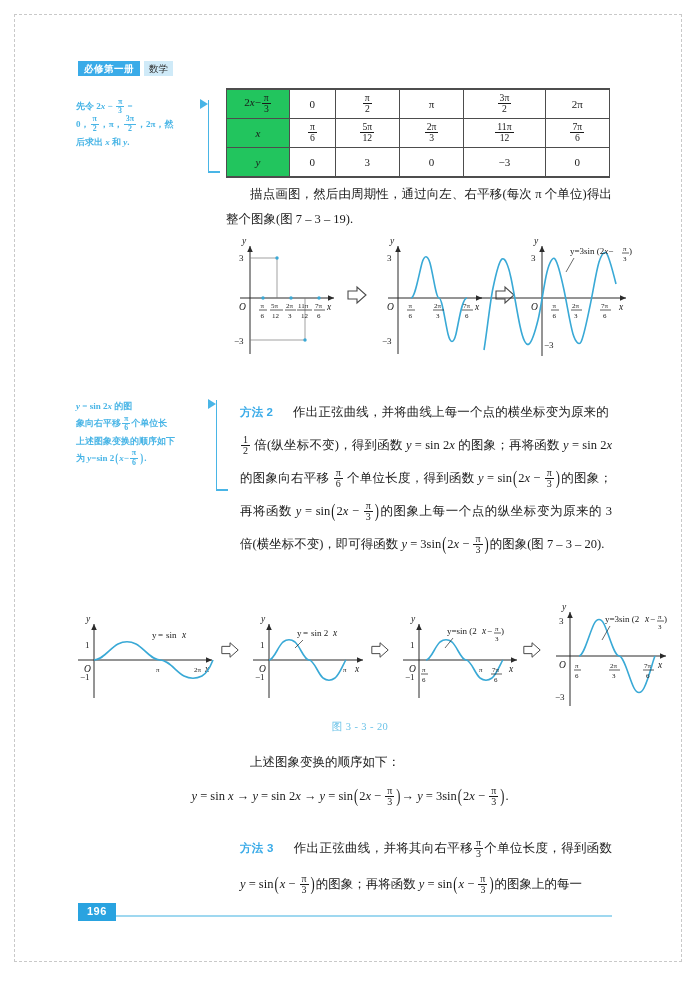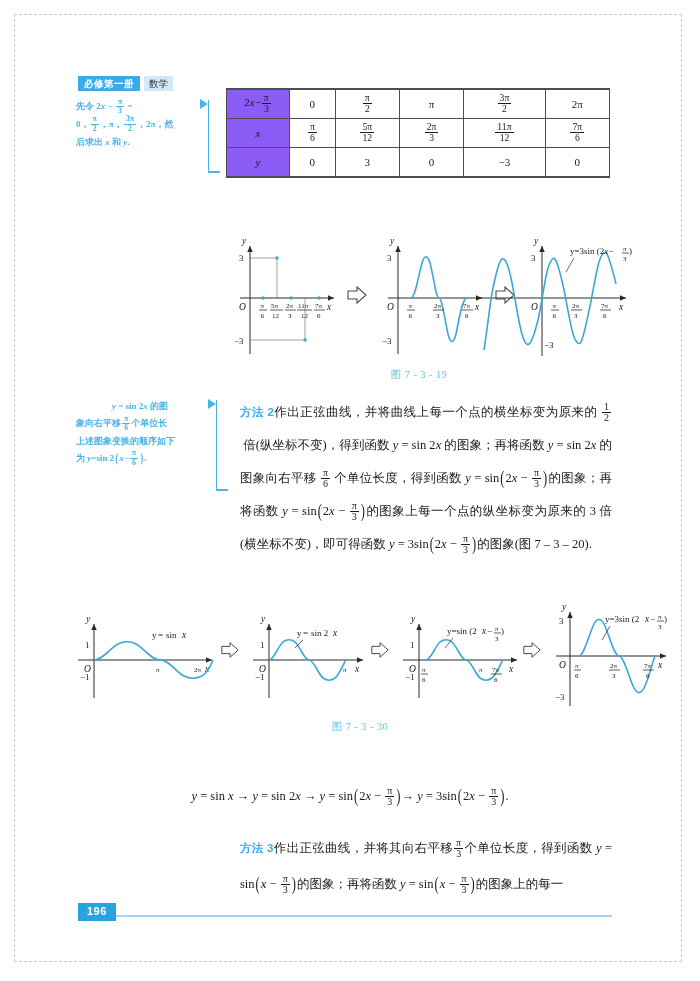--- a/index.html
+++ b/index.html
@@ -19,21 +19,21 @@
     box-sizing:border-box;
   }
   .sheet{
     position:absolute;
     left:0;top:0;width:700px;height:981px;
   }
 
   
   .runhead{
     position:absolute;left:78px;top:61px;
-    display:flex;align-items:center;gap:4px;margin-top:15px;
+    display:flex;align-items:center;gap:4px;
   }
   .rh-badge{
     background:#3aabe8;color:#ffffff;
     font-family:"Liberation Sans","DejaVu Sans",sans-serif;
     font-size:9.5px;font-weight:bold;
     padding:2.5px 6px 3px 6px;
     letter-spacing:.5px;
     line-height:1;
   }
   .rh-sub{
@@ -74,21 +74,21 @@
   }
   .tbl td{
     border:1px solid #4d4d4d;
     text-align:center;
     vertical-align:middle;
     height:28px;
     font-size:11px;
     padding:0;
   }
   .tbl td.hcell{
-    background:#8b5cf6;
+    background:#22c55e;
     width:62px;
   }
   .tbl tr:first-child td{border-top:2px solid #4d4d4d;}
   .tbl tr:last-child td{border-bottom:2px solid #4d4d4d;}
 
   
   .frac{
     display:inline-block;
     vertical-align:middle;
     text-align:center;
@@ -108,21 +108,21 @@
     line-height:25px;
     text-align:justify;
     color:#1a1a1a;
   }
   .para .ind{display:inline-block;width:24px;}
   .mlabel{
     color:#3aabe8;
     font-family:"Liberation Sans","DejaVu Sans",sans-serif;
     font-size:11.5px;
     font-weight:bold;
-    margin-right:0;
+    margin-right:20px;
   }
   .mi{font-style:italic;font-family:"Liberation Serif","DejaVu Serif",serif;}
   .paren-big{
     display:inline-block;
     transform:scaleY(1.5);
     transform-origin:center;
     margin:0 1px;
   }
 
   
@@ -227,20 +227,23 @@
       <td class="hcell"><span class="mi">y</span></td>
       <td>0</td>
       <td>3</td>
       <td>0</td>
       <td>−3</td>
       <td>0</td>
     </tr>
   </tbody>
     </table>
 
+  <div class="para" style="left:226px;top:182px;width:386px;">
+    <span class="ind"></span>描点画图，然后由周期性，通过向左、右平移(每次 π 个单位)得出整个图象(图 7 – 3 – 19).
+  </div>
 
   <div class="figblock" style="left:226px;top:232px;width:386px;height:150px;">
 
     <div style="position:absolute;left:0px;top:0px;">
       <svg width="118" height="130" viewBox="0 0 118 130">
 
         <line class="ax" x1="14" y1="66" x2="108" y2="66"></line>
         <polygon points="108,66 102,63.2 102,68.8" fill="#2b2b2b"></polygon>
         <line class="ax" x1="24" y1="122" x2="24" y2="14"></line>
         <polygon points="24,14 21.2,20 26.8,20" fill="#2b2b2b"></polygon>
@@ -372,25 +375,24 @@
           <text class="lbl-sm" x="52" y="86">3</text>
         </g>
         <g>
           <text class="lbl-sm" x="79" y="76">7π</text>
           <line class="fracline" x1="78" y1="78" x2="89" y2="78"></line>
           <text class="lbl-sm" x="81" y="86">6</text>
         </g>
       </svg>
     </div>
 
-    <div class="figcap" style="top:136px;left:0px;">图 7 - 3 - 19</div>
   </div>
 
   <div class="note" style="left:76px;top:398px;width:128px;">
-    <span class="ntext" style="text-align:center;display:block;">
+    <span class="ntext" style="text-align:left;display:block;">
       <span class="mi">y</span> = sin 2<span class="mi">x</span> 的图
     </span>
     <span class="ntext">
       象向右平移<span class="frac"><span class="num">π</span><span class="den">6</span></span>个单位长
     </span>
     <span class="ntext">
       上述图象变换的顺序如下
     </span>
     <span class="ntext">
       为 <span class="mi">y</span>=sin 2<span class="paren-big">(</span><span class="mi">x</span>−<span class="frac"><span class="num">π</span><span class="den">6</span></span><span class="paren-big">)</span>.
@@ -536,23 +538,26 @@
           <text class="lbl-sm" x="64" y="76">3</text>
         </g>
         <g>
           <text class="lbl-sm" x="96" y="66">7π</text>
           <line class="fracline" x1="95" y1="68" x2="106" y2="68"></line>
           <text class="lbl-sm" x="98" y="76">6</text>
         </g>
       </svg>
     </div>
 
-    <div class="figcap" style="top:114px;left:140px;width:300px;">图 7 - 3 - 30</div>
-  </div>
-
+    <div class="figcap" style="top:114px;left:140px;width:300px;">图 3 - 3 - 20</div>
+  </div>
+
+  <div class="para" style="left:226px;top:750px;width:386px;">
+    <span class="ind"></span><span>上述图象变换的顺序如下：</span>
+  </div>
 
   <div class="disp" style="left:0px;top:786px;">
     <span class="mi">y</span> = sin <span class="mi">x</span> → <span class="mi">y</span> = sin 2<span class="mi">x</span> →
     <span class="mi">y</span> = sin<span class="paren-big">(</span>2<span class="mi">x</span> − <span class="frac" style="font-size:.8em;"><span class="num">π</span><span class="den">3</span></span><span class="paren-big">)</span>→
     <span class="mi">y</span> = 3sin<span class="paren-big">(</span>2<span class="mi">x</span> − <span class="frac" style="font-size:.8em;"><span class="num">π</span><span class="den">3</span></span><span class="paren-big">)</span>.
   </div>
 
   <div class="para" style="left:240px;top:830px;width:372px;line-height:36px;">
     <span class="mlabel">方法 3</span>作出正弦曲线，并将其向右平移<span class="frac" style="font-size:.8em;"><span class="num">π</span><span class="den">3</span></span>个单位长度，得到函数 <span class="mi">y</span> = sin<span class="paren-big">(</span><span class="mi">x</span> − <span class="frac" style="font-size:.8em;"><span class="num">π</span><span class="den">3</span></span><span class="paren-big">)</span>的图象；再将函数 <span class="mi">y</span> = sin<span class="paren-big">(</span><span class="mi">x</span> − <span class="frac" style="font-size:.8em;"><span class="num">π</span><span class="den">3</span></span><span class="paren-big">)</span>的图象上的每一
   </div>

